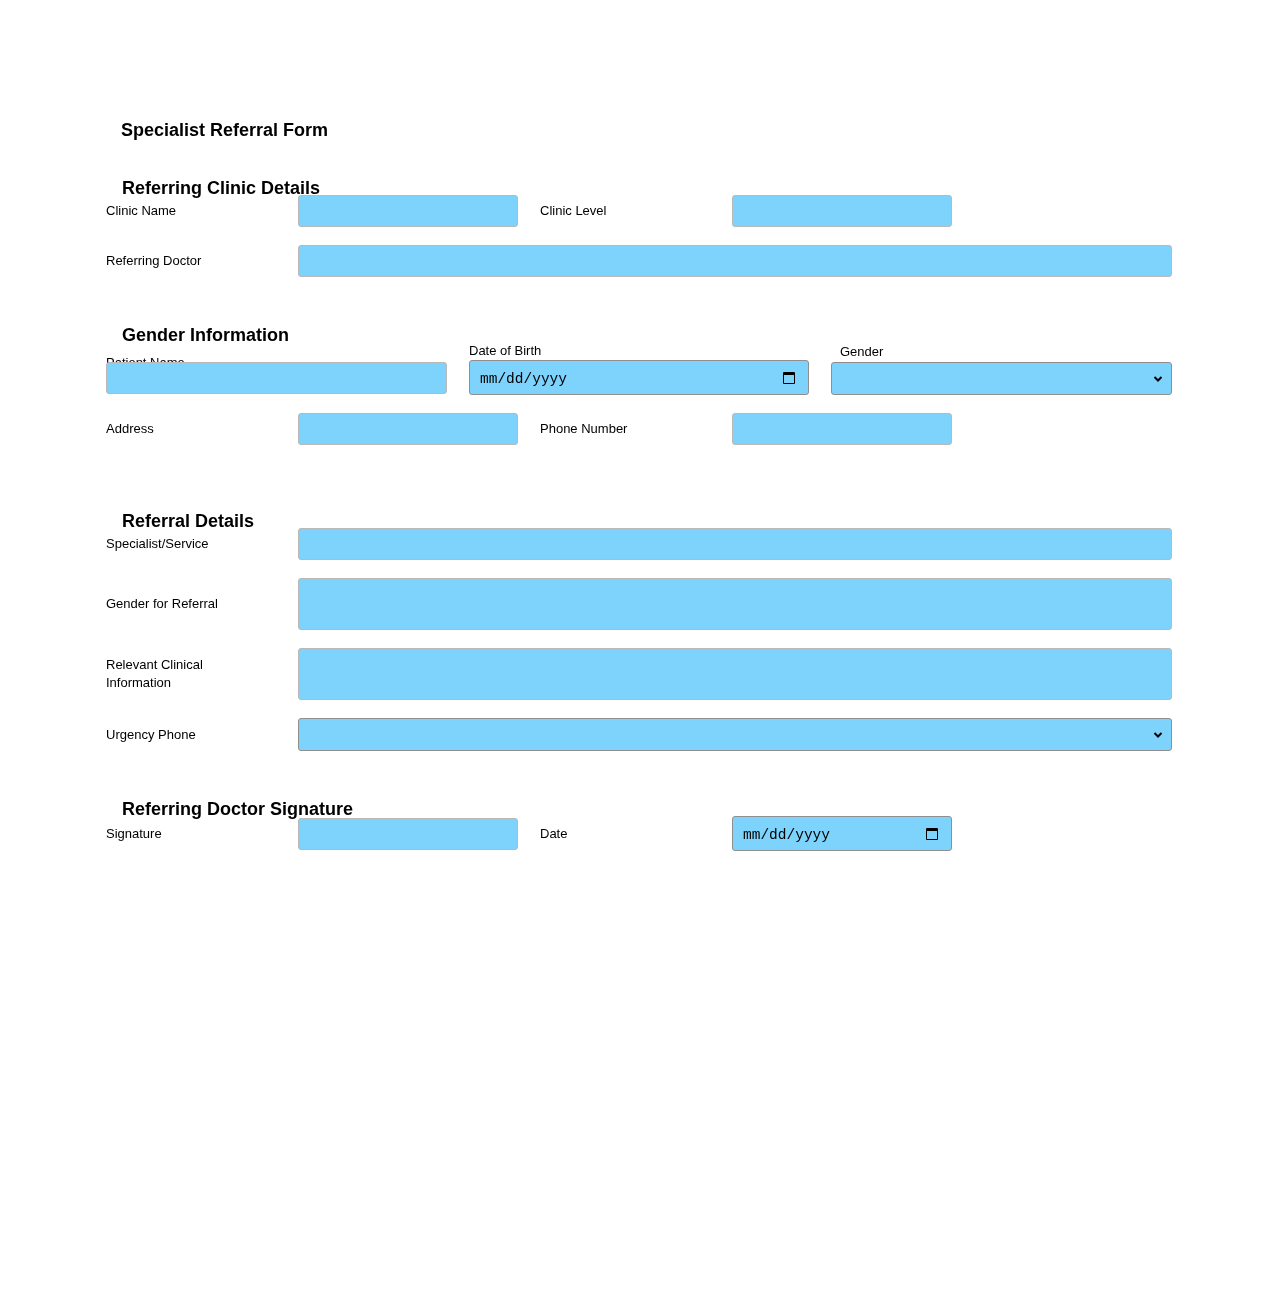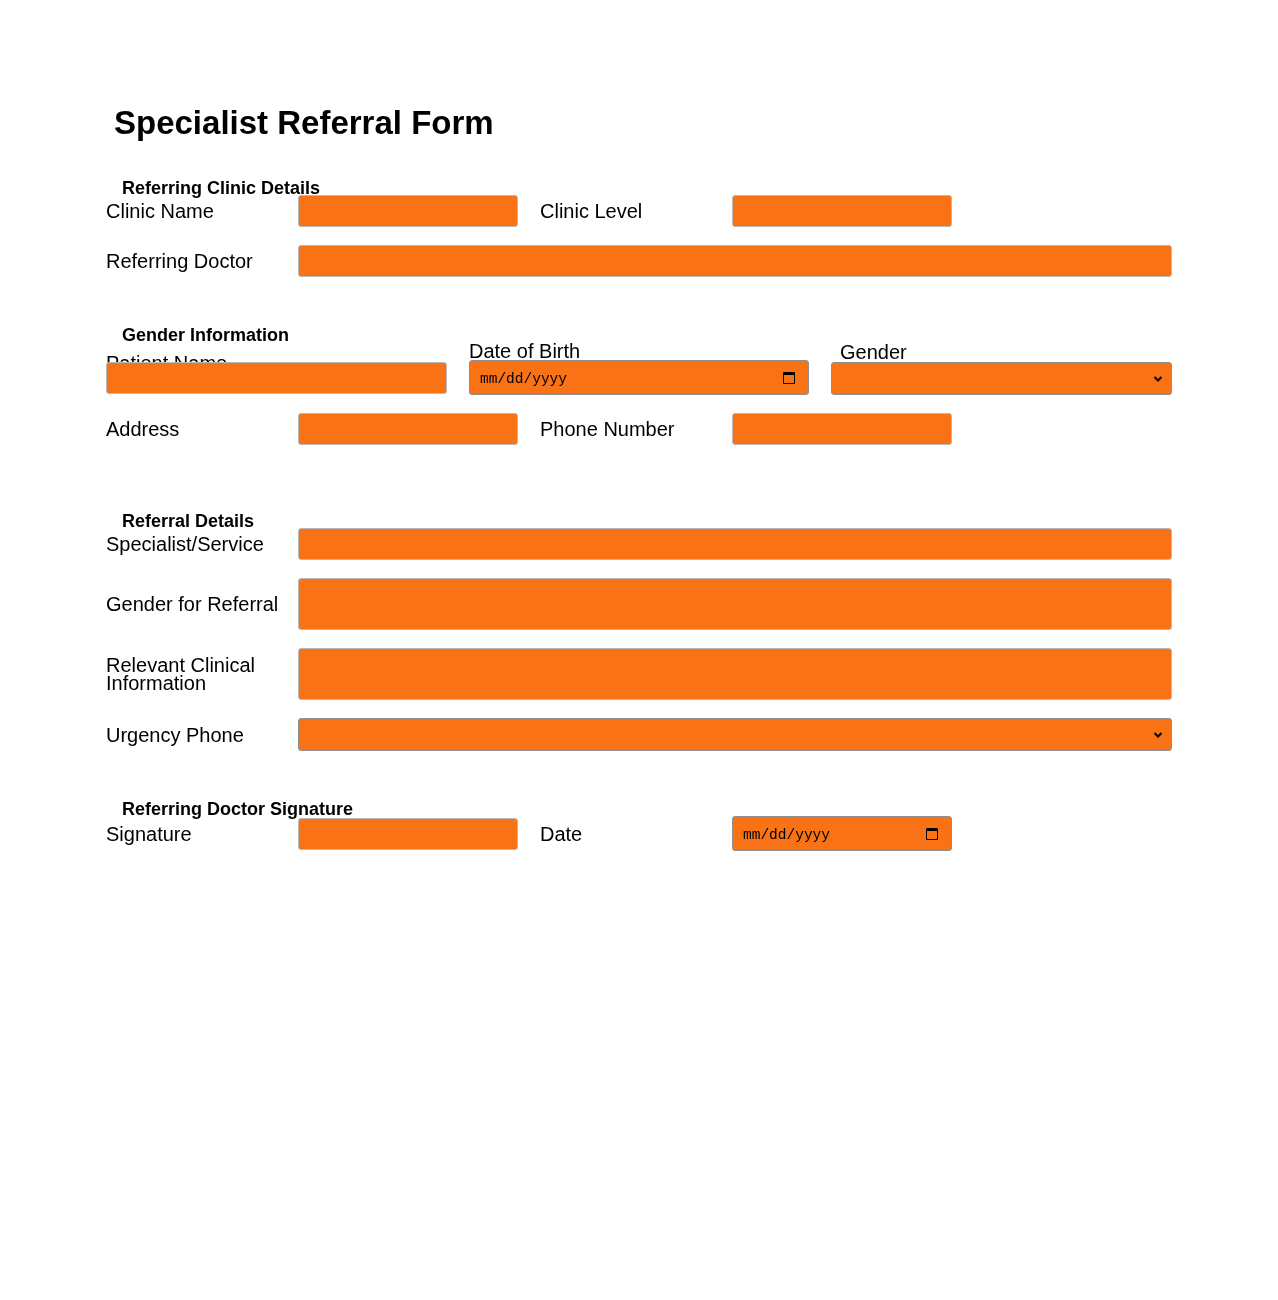--- a/index.html
+++ b/index.html
@@ -1,20 +1,20 @@
 <!DOCTYPE html>
 <html><head>
 <meta charset="utf-8">
 <style>
   html, body { margin: 0; padding: 0; background: #ffffff; }
   body { width: 1278px; height: 1300px; position: relative; font-family: "Liberation Sans", sans-serif; color: #000; font-size: 16px; }
-  h1 { position: absolute; left: 106px; top: 98px; margin: 8px; font-size: 33px; font-weight: bold; line-height: 34px; }
+  h1 { position: absolute; left: 106px; top: 98px; margin: 15px; font-size: 18px; font-weight: bold; line-height: 34px; }
   .sec { position: absolute; left: 106px; margin: 16px; font-size: 18px; font-weight: bold; line-height: 22px; }
-  .lbl { position: absolute; font-size: 20px; line-height: 18px; }
-  .inp { position: absolute; box-sizing: border-box; border: 1px solid #b9b9b9; border-radius: 3px; background: #f97316; height: 32px; }
+  .lbl { position: absolute; font-size: 13px; line-height: 18px; }
+  .inp { position: absolute; box-sizing: border-box; border: 1px solid #b9b9b9; border-radius: 3px; background: #7dd3fc; height: 32px; }
   .inp.date, .inp.sel { border-color: #8f8f8f; }
   .date-text { position: absolute; left: 10px; top: 7px; font-family: "Liberation Mono", monospace; font-size: 14.5px; line-height: 18px; color: #000; }
   .cal { position: absolute; right: 13px; top: 9px; width: 12px; height: 12px; box-sizing: border-box; border: 1.5px solid #000; border-top-width: 3px; border-radius: 1px; }
   .chev { position: absolute; right: 8px; top: 10px; width: 10px; height: 10px; }
 </style>
 </head>
 <body>
 
 <h1>Specialist Referral Form</h1>
 

